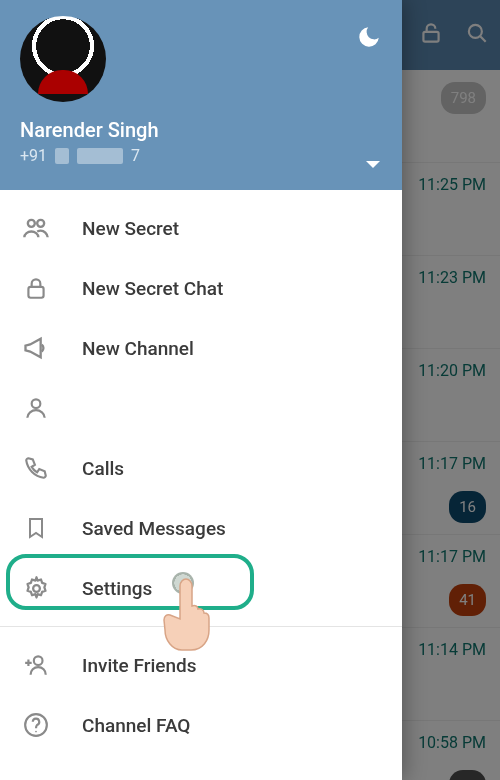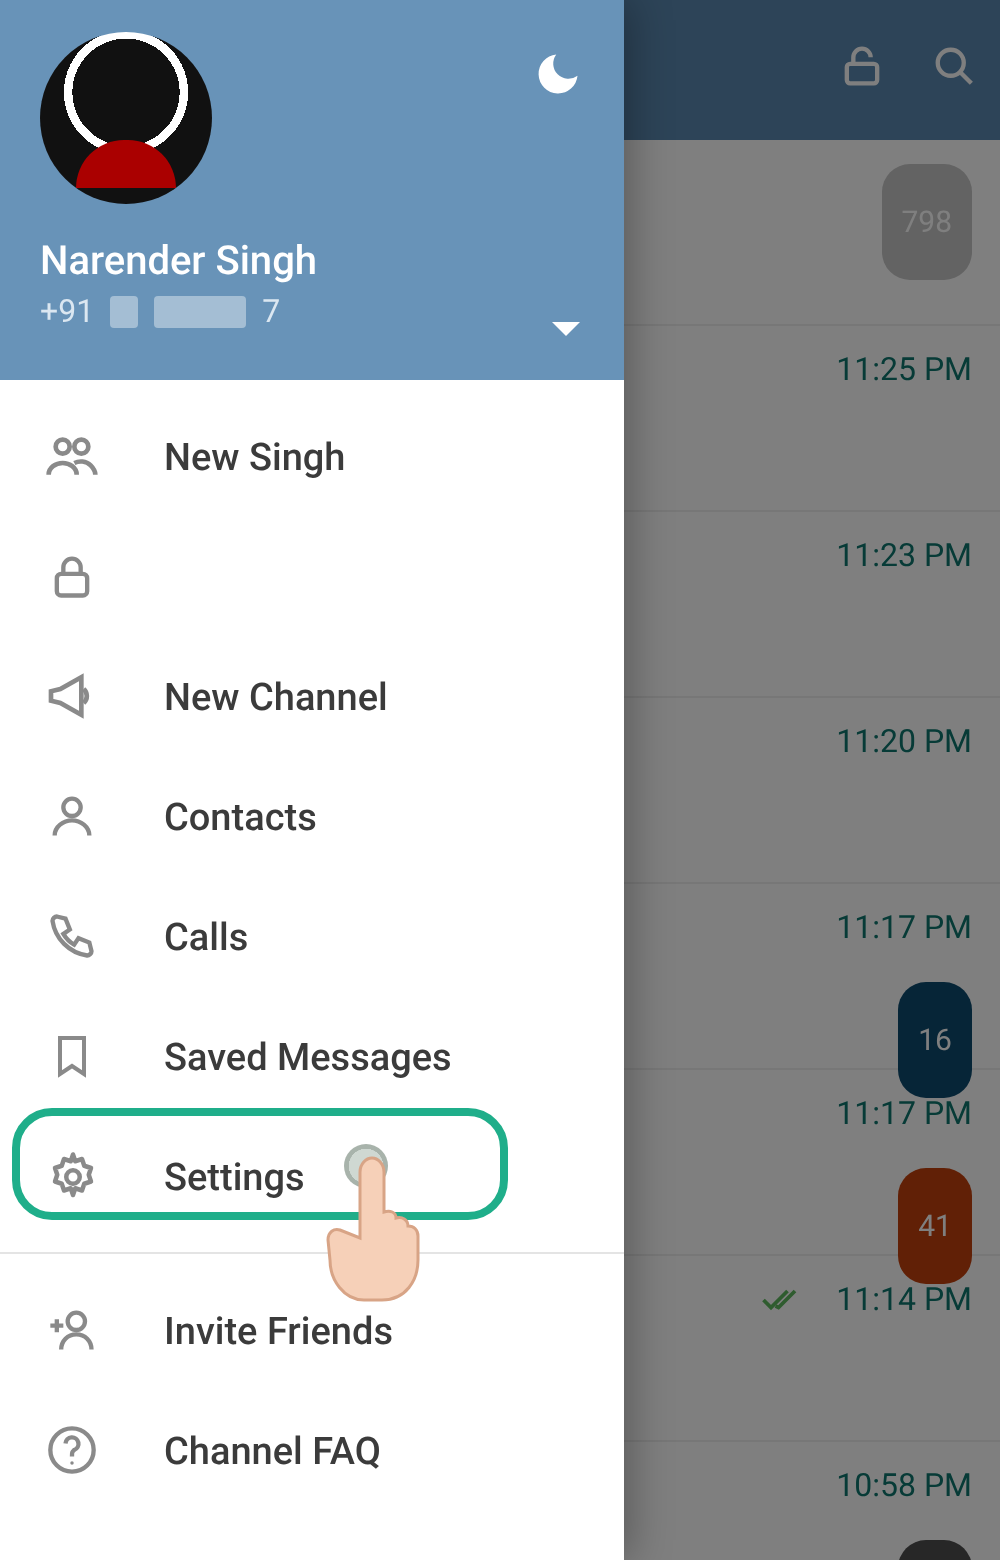--- a/index.html
+++ b/index.html
@@ -7,31 +7,31 @@
   .screen { position: relative; width: 500px; height: 780px; background: #fff; }
 
   
   .chatbg { position: absolute; inset: 0; background: #fff; }
   .chatbg .topbar { height: 70px; background: #5b89b0; display: flex; align-items: center; justify-content: flex-end; padding: 0 10px; gap: 20px; }
   .chatbg .topbar svg { stroke: #fff; fill: none; }
   .chatbg .list { padding-top: 0; }
   .chat-row { height: 93px; border-bottom: 1px solid #eee; display: flex; align-items: flex-start; justify-content: flex-end; padding: 12px 14px 0 0; position: relative; }
   .chat-row .meta { display: flex; flex-direction: column; align-items: flex-end; gap: 18px; }
   .chat-row .time { font-size: 16px; color: #0f766e; }
-  .chat-row .badge { background: #c6c6c6; color: #fff; font-size: 15px; border-radius: 14px; padding: 20px 10px; min-width: 34px; text-align: center; }
+  .chat-row .badge { background: #c6c6c6; color: #fff; font-size: 15px; border-radius: 14px; padding: 7px 10px; min-width: 34px; text-align: center; }
   .chat-row .snippet { position: absolute; left: 0; top: 50px; font-size: 18px; color: #888; white-space: nowrap; }
   .chat-row .snippet-top { position: absolute; left: 0; top: 12px; font-size: 19px; color: #222; white-space: nowrap; font-weight: 500;}
   .chat-checks { display:flex; align-items:center; gap:19px;}
   .chat-checks svg { stroke:#5fb85f; }
 
   
   .scrim { position: absolute; inset: 0; background: rgba(0,0,0,0.5); }
 
   
-  .drawer { position: absolute; left: 0; top: 0; width: 312px; height: 780px; background: #fff; box-shadow: 3px 0 20px rgba(0,0,0,0.3); display: flex; flex-direction: column; }
+  .drawer { position: absolute; left: 0; top: 0; width: 402px; height: 780px; background: #fff; box-shadow: 3px 0 20px rgba(0,0,0,0.3); display: flex; flex-direction: column; }
   .drawer-header { background: #6893b8; color: #fff; padding: 16px 20px 10px 20px; height: 190px; position: relative; }
   .avatar { width: 86px; height: 86px; border-radius: 50%; background: radial-gradient(circle at 50% 35%, #111 0 38%, #fff 38% 44%, #111 44% 100%); position: relative; overflow: hidden; }
   .avatar .red { position:absolute; bottom:8px; left:18px; width:50px; height:24px; background:#a00; border-top-left-radius:30px; border-top-right-radius:30px;}
   .night-toggle { position: absolute; top: 24px; right: 20px; }
   .night-toggle svg { fill: #fff; }
   .user-name { font-size: 20px; font-weight: 500; margin-top: 16px; }
   .user-phone { font-size: 16px; color: #dbe7f1; margin-top: 4px; display:flex; align-items:center; gap:8px;}
   .user-phone .ob { display:inline-block; height:16px; background:#a4bed4; border-radius:2px;}
   .expand { position: absolute; bottom: 16px; right: 22px; }
   .expand svg { fill: #fff; }
@@ -157,50 +157,50 @@
 
       <div class="menu-item">
         <span class="menu-icon">
           <svg width="28" height="28" viewBox="0 0 24 24">
               <circle cx="8" cy="8" r="3"></circle>
               <circle cx="16" cy="8" r="3"></circle>
               <path d="M2 20c0-3 3-5 6-5s6 2 6 5"></path>
               <path d="M13 15c2-1 5-1 7 1 1 1 2 2 2 4"></path>
             </svg>
         </span>
-        <span class="menu-label">New Singh</span>
+        <span class="menu-label">New Secret</span>
       </div>
 
       <div class="menu-item">
         <span class="menu-icon">
           <svg width="26" height="26" viewBox="0 0 24 24">
               <rect x="5" y="11" width="14" height="10" rx="2"></rect>
               <path d="M8 11V8a4 4 0 0 1 8 0v3"></path>
             </svg>
         </span>
+        <span class="menu-label">New Secret Chat</span>
       </div>
 
       <div class="menu-item">
         <span class="menu-icon">
           <svg width="28" height="28" viewBox="0 0 24 24">
               <path d="M3 10v4l4 1 9 5V4l-9 5-4 1z"></path>
               <path d="M17 9a4 4 0 0 1 0 6"></path>
             </svg>
         </span>
         <span class="menu-label">New Channel</span>
       </div>
 
       <div class="menu-item">
         <span class="menu-icon">
           <svg width="26" height="26" viewBox="0 0 24 24">
               <circle cx="12" cy="8" r="4"></circle>
               <path d="M4 21c0-4 4-7 8-7s8 3 8 7"></path>
             </svg>
         </span>
-        <span class="menu-label">Contacts</span>
       </div>
 
       <div class="menu-item">
         <span class="menu-icon">
           <svg width="26" height="26" viewBox="0 0 24 24">
               <path d="M5 3l4 1 2 5-3 2a14 14 0 0 0 5 5l2-3 5 2 1 4c0 1-1 2-2 2A19 19 0 0 1 3 5c0-1 1-2 2-2z"></path>
             </svg>
         </span>
         <span class="menu-label">Calls</span>
       </div>

